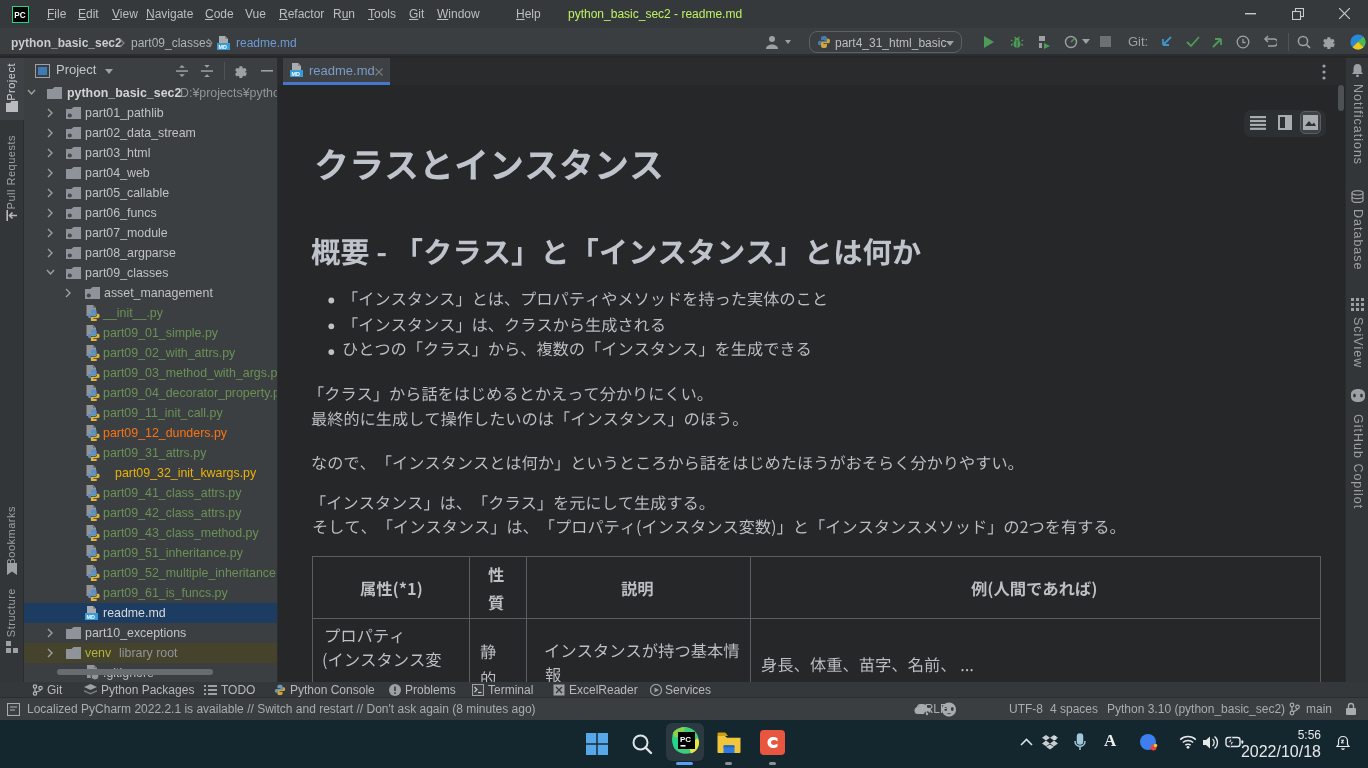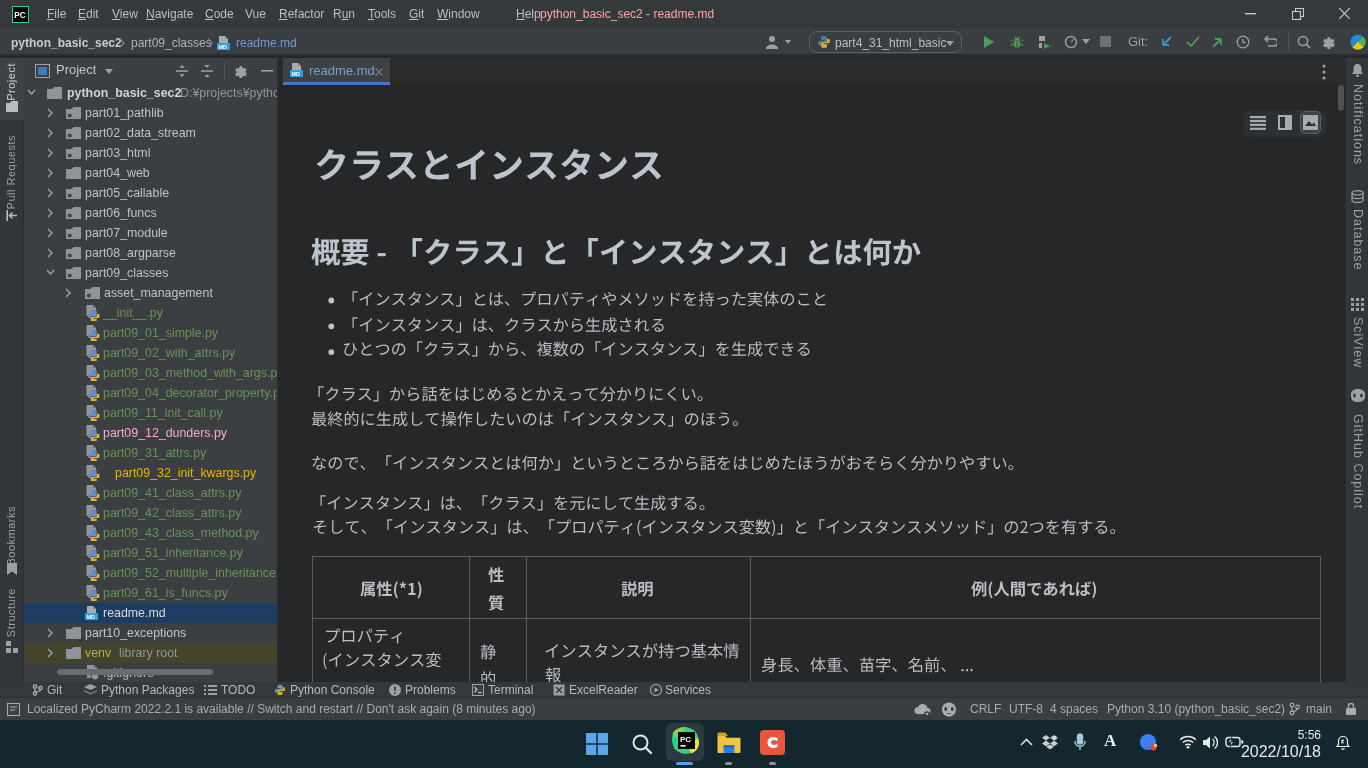--- a/index.html
+++ b/index.html
@@ -152,21 +152,21 @@
  <span class="menu" style="left:112px"><u>V</u>iew</span>
  <span class="menu" style="left:146px"><u>N</u>avigate</span>
  <span class="menu" style="left:205px"><u>C</u>ode</span>
  <span class="menu" style="left:245px">Vue</span>
  <span class="menu" style="left:279px"><u>R</u>efactor</span>
  <span class="menu" style="left:333px">R<u>u</u>n</span>
  <span class="menu" style="left:368px"><u>T</u>ools</span>
  <span class="menu" style="left:409px"><u>G</u>it</span>
  <span class="menu" style="left:437px"><u>W</u>indow</span>
  <span class="menu" style="left:516px"><u>H</u>elp</span>
- <span class="menu" style="left:540px;color:#fca5a5">python_basic_sec2 - readme.md</span>
+ <span class="menu" style="left:568px;color:#bef264">python_basic_sec2 - readme.md</span>
 
  <svg class="abs" style="left:1245px;top:13px" width="11" height="2">
       <rect width="11" height="1.4" fill="#c7c9cb"></rect>
     </svg>
  <svg class="abs" style="left:1292px;top:8px" width="12" height="12" fill="none" stroke="#c7c9cb" stroke-width="1.1">
       <rect x="3.5" y="0.5" width="8" height="8"></rect>
       <rect x="0.5" y="3.5" width="8" height="8" fill="#36393b"></rect>
     </svg>
  <svg class="abs" style="left:1339px;top:8px" width="11" height="11" stroke="#c7c9cb" stroke-width="1.2">
       <line x1="0" y1="0" x2="11" y2="11"></line>
@@ -478,21 +478,21 @@
       </svg>
       <span class="abs" style="left:79px;color:#6a9155">part09_11_init_call.py</span>
     </div>
 <div class="row" style="left:0;top:365px;width:254px">
       <svg class="abs" style="left:60px;top:2px" width="16" height="16" viewBox="0 0 16 16">
         <path d="M2.5 0 L9 0 L12 3 L12 11 L2.5 11 Z" fill="#8f959a"></path>
         <path d="M9 0 L9 3 L12 3 Z" fill="#6e7478"></path>
         <path d="M9.8 4.5 C6.9 4.5 6.9 5.9 6.9 6.9 L6.9 8.3 L10.3 8.3 L10.3 8.9 L5.5 8.9 C4 8.9 4 11.1 4 11.1 C4 11.1 4 13.3 5.5 13.3 L6.9 13.3 L6.9 11.6 C6.9 10.6 7.6 10.2 8.6 10.2 L11.7 10.2 C12.7 10.2 12.7 9.2 12.7 8.3 L12.7 6.9 C12.7 5.9 12.7 4.5 9.8 4.5 Z" fill="#5591c8"></path>
         <path d="M9.8 17.5 C12.7 17.5 12.7 16.1 12.7 15.1 L12.7 13.7 L9.3 13.7 L9.3 13.1 L14.1 13.1 C15.6 13.1 15.6 10.9 15.6 10.9 C15.6 10.9 15.6 8.7 14.1 8.7 L12.7 8.7 L12.7 10.4 C12.7 11.4 12 11.8 11 11.8 L7.9 11.8 C6.9 11.8 6.9 12.8 6.9 13.7 L6.9 15.1 C6.9 16.1 6.9 17.5 9.8 17.5 Z" fill="#e0b53e"></path>
       </svg>
-      <span class="abs" style="left:79px;color:#f9a8d4">part09_12_dunders.py</span>
+      <span class="abs" style="left:79px;color:#f97316">part09_12_dunders.py</span>
     </div>
 <div class="row" style="left:0;top:385px;width:254px">
       <svg class="abs" style="left:60px;top:2px" width="16" height="16" viewBox="0 0 16 16">
         <path d="M2.5 0 L9 0 L12 3 L12 11 L2.5 11 Z" fill="#8f959a"></path>
         <path d="M9 0 L9 3 L12 3 Z" fill="#6e7478"></path>
         <path d="M9.8 4.5 C6.9 4.5 6.9 5.9 6.9 6.9 L6.9 8.3 L10.3 8.3 L10.3 8.9 L5.5 8.9 C4 8.9 4 11.1 4 11.1 C4 11.1 4 13.3 5.5 13.3 L6.9 13.3 L6.9 11.6 C6.9 10.6 7.6 10.2 8.6 10.2 L11.7 10.2 C12.7 10.2 12.7 9.2 12.7 8.3 L12.7 6.9 C12.7 5.9 12.7 4.5 9.8 4.5 Z" fill="#5591c8"></path>
         <path d="M9.8 17.5 C12.7 17.5 12.7 16.1 12.7 15.1 L12.7 13.7 L9.3 13.7 L9.3 13.1 L14.1 13.1 C15.6 13.1 15.6 10.9 15.6 10.9 C15.6 10.9 15.6 8.7 14.1 8.7 L12.7 8.7 L12.7 10.4 C12.7 11.4 12 11.8 11 11.8 L7.9 11.8 C6.9 11.8 6.9 12.8 6.9 13.7 L6.9 15.1 C6.9 16.1 6.9 17.5 9.8 17.5 Z" fill="#e0b53e"></path>
       </svg>
       <span class="abs" style="left:79px;color:#6a9155">part09_31_attrs.py</span>
     </div>
@@ -741,21 +741,21 @@
     </svg>
  <span class="abs" style="left:27px;top:4px;font-size:12px">Localized PyCharm 2022.2.1 is available // Switch and restart // Don't ask again (8 minutes ago)</span>
  <svg class="abs" style="left:914px;top:5px" width="18" height="14" fill="#a8abaf">
       <path d="M4 11 A3.5 3.5 0 0 1 4 4 A5 5 0 0 1 13.5 5 A3 3 0 0 1 13.5 11 Z"></path>
       <circle cx="13" cy="11" r="2.8" fill="#3b3e40"></circle>
       <circle cx="13" cy="11" r="1.2"></circle>
     </svg>
  <svg class="abs" style="left:941px;top:4px" width="16" height="15" viewBox="0 0 16 16" fill="#a8abaf">
       <path d="M8 0.5 C3.8 0.5 0.5 3.8 0.5 8 C0.5 12.2 3.8 15.5 8 15.5 C12.2 15.5 15.5 12.2 15.5 8 C15.5 3.8 12.2 0.5 8 0.5 Z M4.5 9.5 A1.5 2 0 1 1 4.5 5.4 A1.5 2 0 0 1 4.5 9.5 Z M11.5 9.5 A1.5 2 0 1 1 11.5 5.4 A1.5 2 0 0 1 11.5 9.5 Z M8 13 C6.5 13 5.5 12 5.5 12 L10.5 12 C10.5 12 9.5 13 8 13 Z"></path>
     </svg>
- <span class="abs" style="left:970px;top:4px">CRLF</span>
+ <span class="abs" style="left:916px;top:4px">CRLF</span>
  <span class="abs" style="left:1009px;top:4px">UTF-8</span>
  <span class="abs" style="left:1050px;top:4px">4 spaces</span>
  <span class="abs" style="left:1107px;top:4px">Python 3.10 (python_basic_sec2)</span>
  <svg class="abs" style="left:1289px;top:4px" width="11" height="14" fill="none" stroke="#a8abaf" stroke-width="1.2">
       <circle cx="3" cy="3" r="1.8"></circle>
       <circle cx="3" cy="11" r="1.8"></circle>
       <circle cx="8.5" cy="5" r="1.8"></circle>
       <path d="M3 4.8 L3 9.2 M8.5 6.8 C8.5 9 5.5 8.5 3.8 9.8"></path>
     </svg>
  <span class="abs" style="left:1306px;top:4px">main</span>

